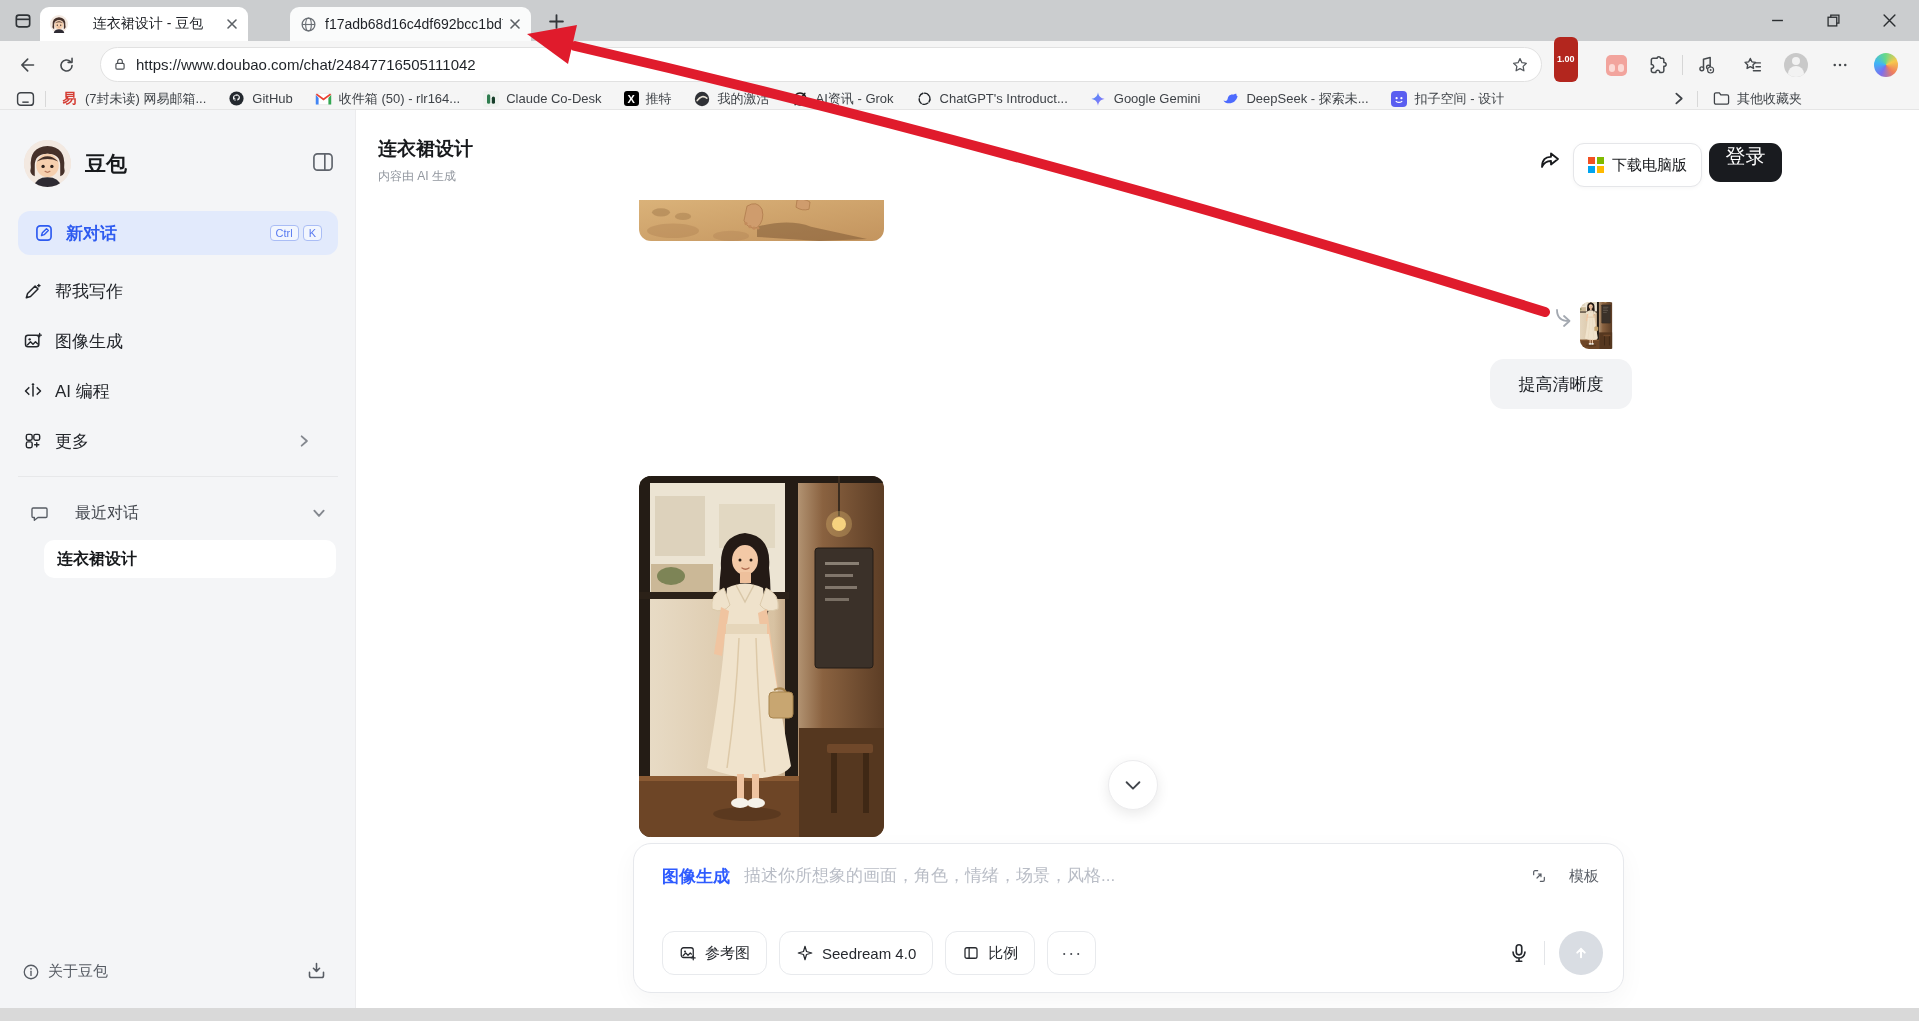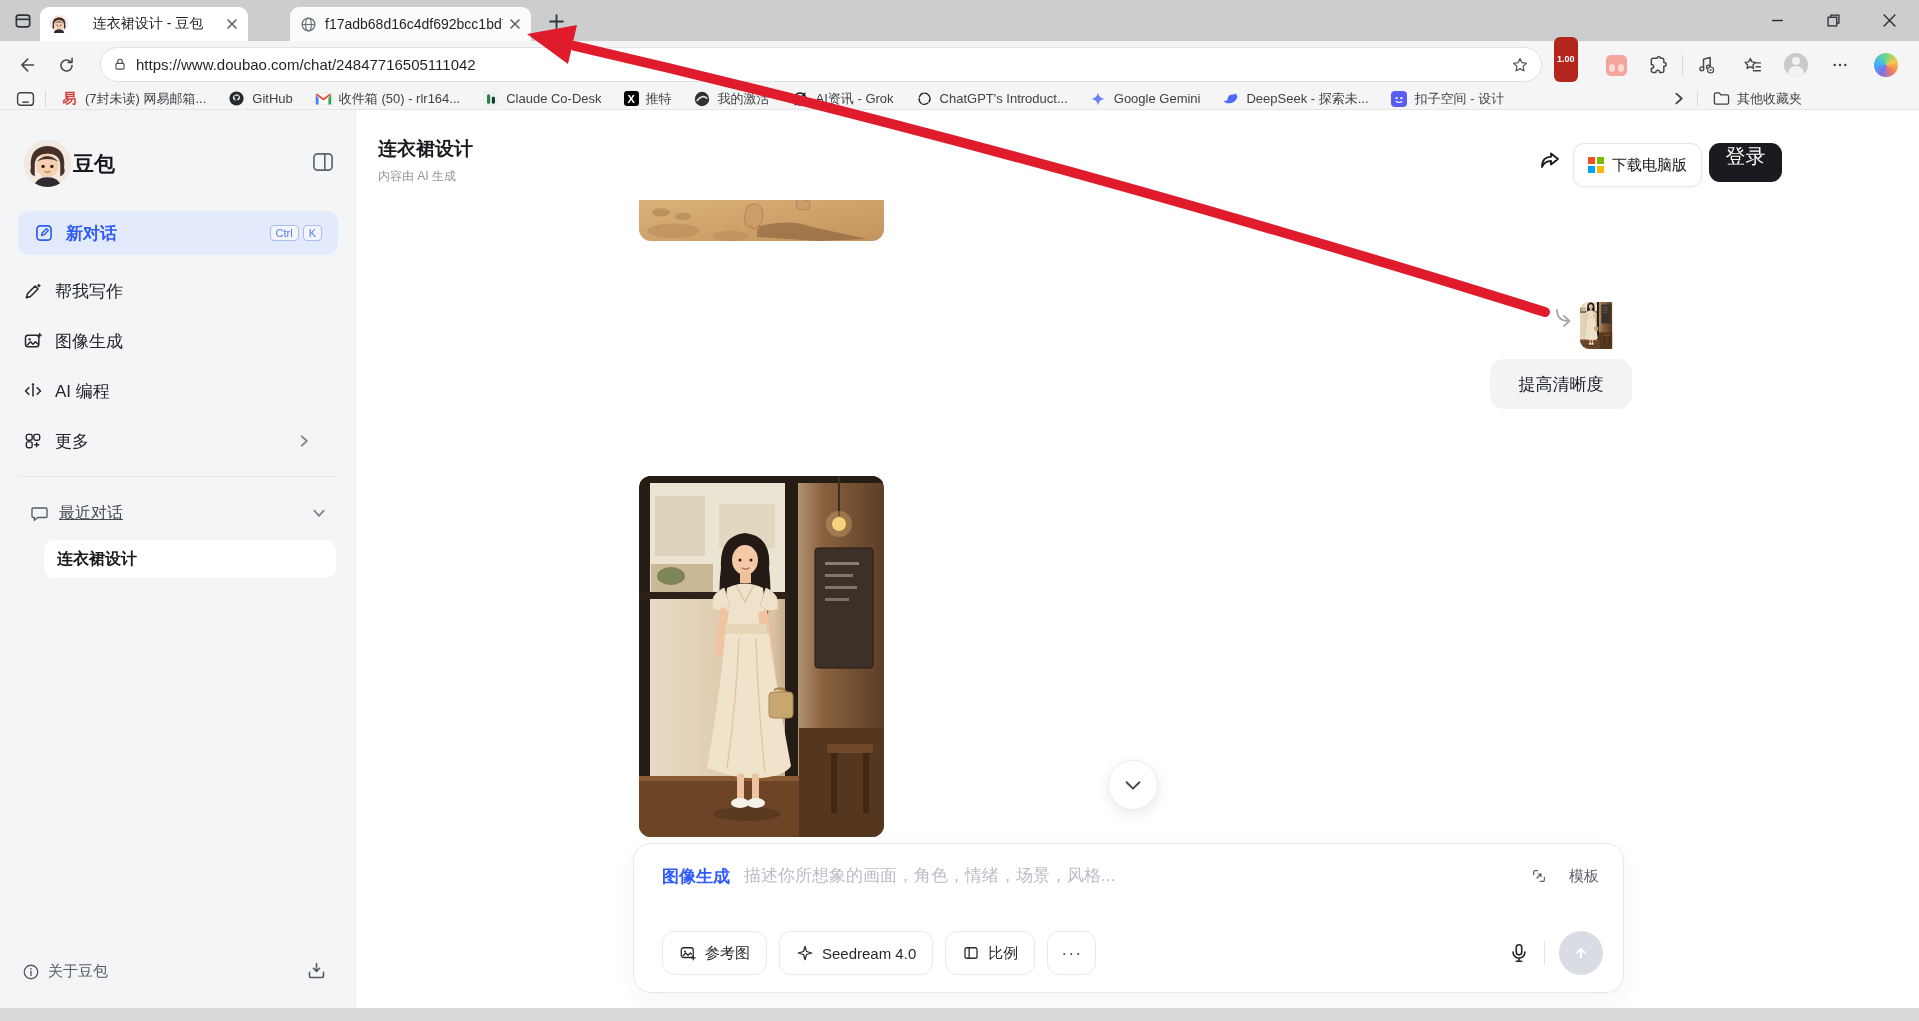--- a/index.html
+++ b/index.html
@@ -36,34 +36,34 @@
   .bm-right { margin-left:auto; margin-right:96px; display:flex; align-items:center; }
   .bm-ic16 { width:17px; height:17px; display:flex; align-items:center; justify-content:center; flex:0 0 auto; }
   .x-ic { width:15px; height:15px; background:#000; border-radius:3px; color:#fff; font-size:11px; font-weight:bold; display:flex; align-items:center; justify-content:center; }
   .pink-ext { width:21px; height:21px; border-radius:5px; background:#f2a49d; position:relative; }
   .pink-ext:before { content:""; position:absolute; left:3px; top:9px; width:6px; height:8px; border-radius:3px; background:#fbd9d5; }
   .pink-ext:after { content:""; position:absolute; left:12px; top:9px; width:6px; height:8px; border-radius:3px; background:#fbd9d5; }
 
   
   .page { position:absolute; left:0; top:110px; width:1919px; height:898px; background:#fff; }
   .sidebar { position:absolute; left:0; top:0; width:356px; height:898px; background:#f4f5f7; border-right:1px solid #ececee; }
-  .sb-brand { position:absolute; left:24px; top:30px; display:flex; align-items:center; gap:2px;font-family:Liberation Serif, serif; }
+  .sb-brand { position:absolute; left:24px; top:30px; display:flex; align-items:center; gap:14px;font-family:Liberation Serif, serif; }
   .sb-avatar { width:47px; height:47px; border-radius:50%; overflow:hidden; background:#efe3da; }
   .sb-brand-name { font-size:21px; font-weight:bold; color:#17191c; }
   .sb-collapse { position:absolute; left:312px; top:42px; color:#5e636b; }
   .sb-newchat { position:absolute; left:18px; top:101px; width:320px; height:44px; background:#e2eafc; border-radius:12px; display:flex; align-items:center; padding:0 16px; color:#2e5bf0; }
   .sb-newchat .lbl { font-size:17px; font-weight:bold; margin-left:12px; }
   .kbd-group { margin-left:auto; display:flex; gap:4px; }
   .kbd { border:1px solid #aabdf5; color:#5a7bf0; border-radius:4px; font-size:11px; padding:1px 5px; background:rgba(255,255,255,.55); }
   .sb-item { position:absolute; left:7px; width:320px; height:50px; display:flex; align-items:center; padding:0 16px; color:#23262b; font-size:17px; }
   .sb-item .lbl { margin-left:12px; }
   .sb-item .chev { margin-left:auto; color:#84888f; }
   .sb-divider { position:absolute; left:18px; top:366px; width:320px; height:1px; background:#e7e8ea; }
   .sb-recent-head { position:absolute; left:18px; top:387px; width:320px; height:32px; display:flex; align-items:center; padding:0 12px; color:#44484f; font-size:16px; }
-  .sb-recent-head .lbl { margin-left:10px;text-decoration:underline; }
+  .sb-recent-head .lbl { margin-left:26px; }
   .sb-recent-head .chev { margin-left:auto; color:#84888f; }
   .sb-recent-item { position:absolute; left:44px; top:430px; width:292px; height:38px; background:#fff; border-radius:10px; display:flex; align-items:center; padding:0 13px; font-size:16px; font-weight:bold; color:#17191c; }
   .sb-footer-about { position:absolute; left:22px; top:852px; display:flex; align-items:center; gap:8px; font-size:15px; color:#565b63; }
   .sb-footer-dl { position:absolute; left:306px; top:850px; color:#565b63; }
 
   .mh-title { position:absolute; left:378px; top:26px; font-size:19px; font-weight:bold; color:#17191c; }
   .mh-note { position:absolute; left:378px; top:58px; font-size:12px; color:#91969e; }
   .mh-share { position:absolute; left:1538px; top:38px; color:#17191c; }
   .btn-download { position:absolute; left:1573px; top:33px; width:129px; height:44px; background:#fff; border:1px solid #e5e6e9; border-radius:11px; display:flex; align-items:center; justify-content:center; gap:8px; font-size:15px; color:#17191c; box-shadow:0 1px 4px rgba(0,0,0,.04); }
   .mslogo { width:16px; height:16px; display:grid; grid-template-columns:7px 7px; grid-template-rows:7px 7px; gap:2px; }

